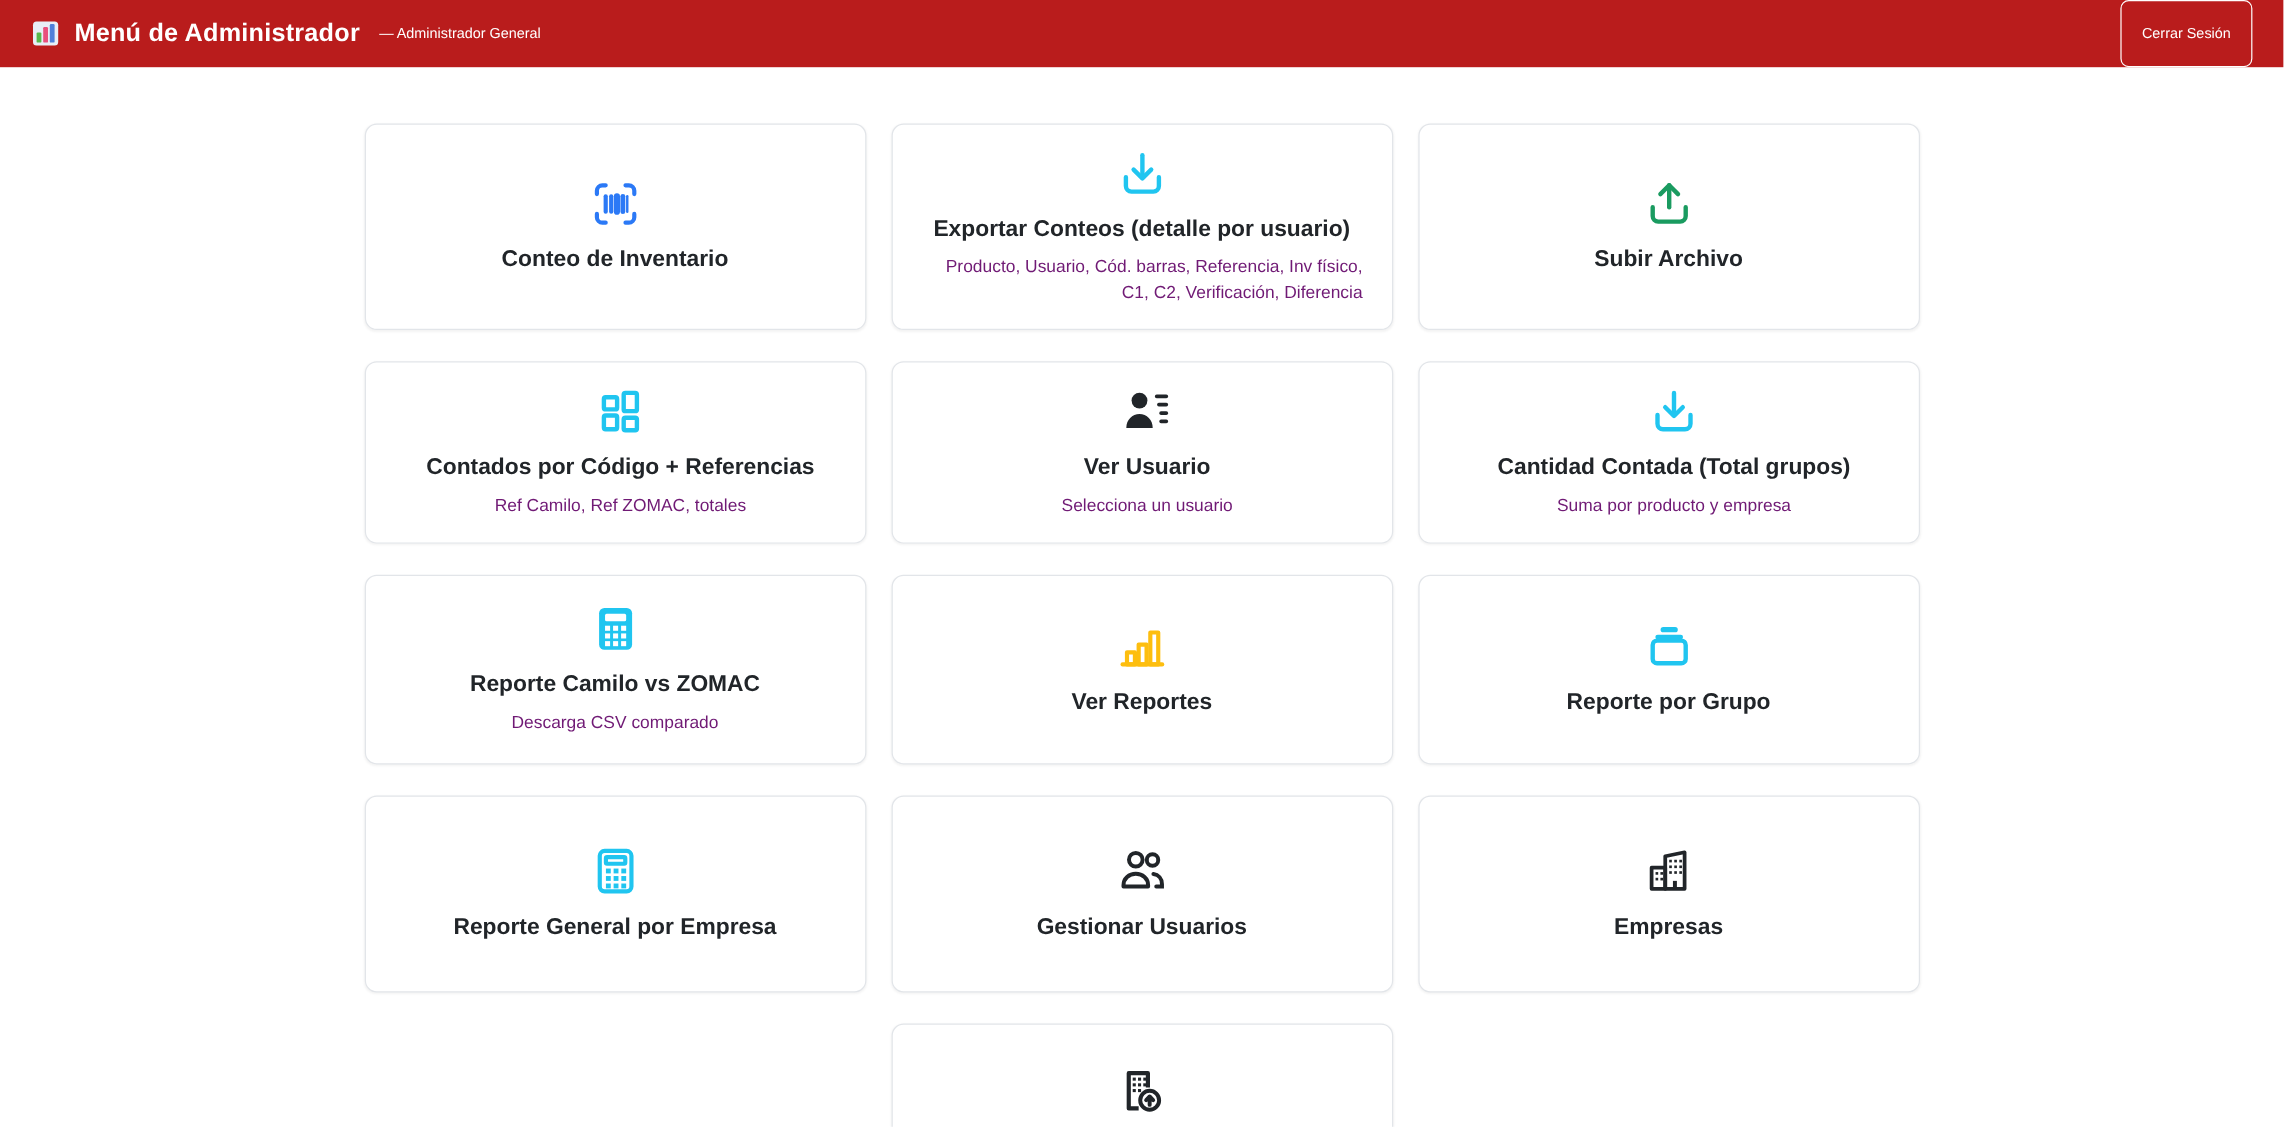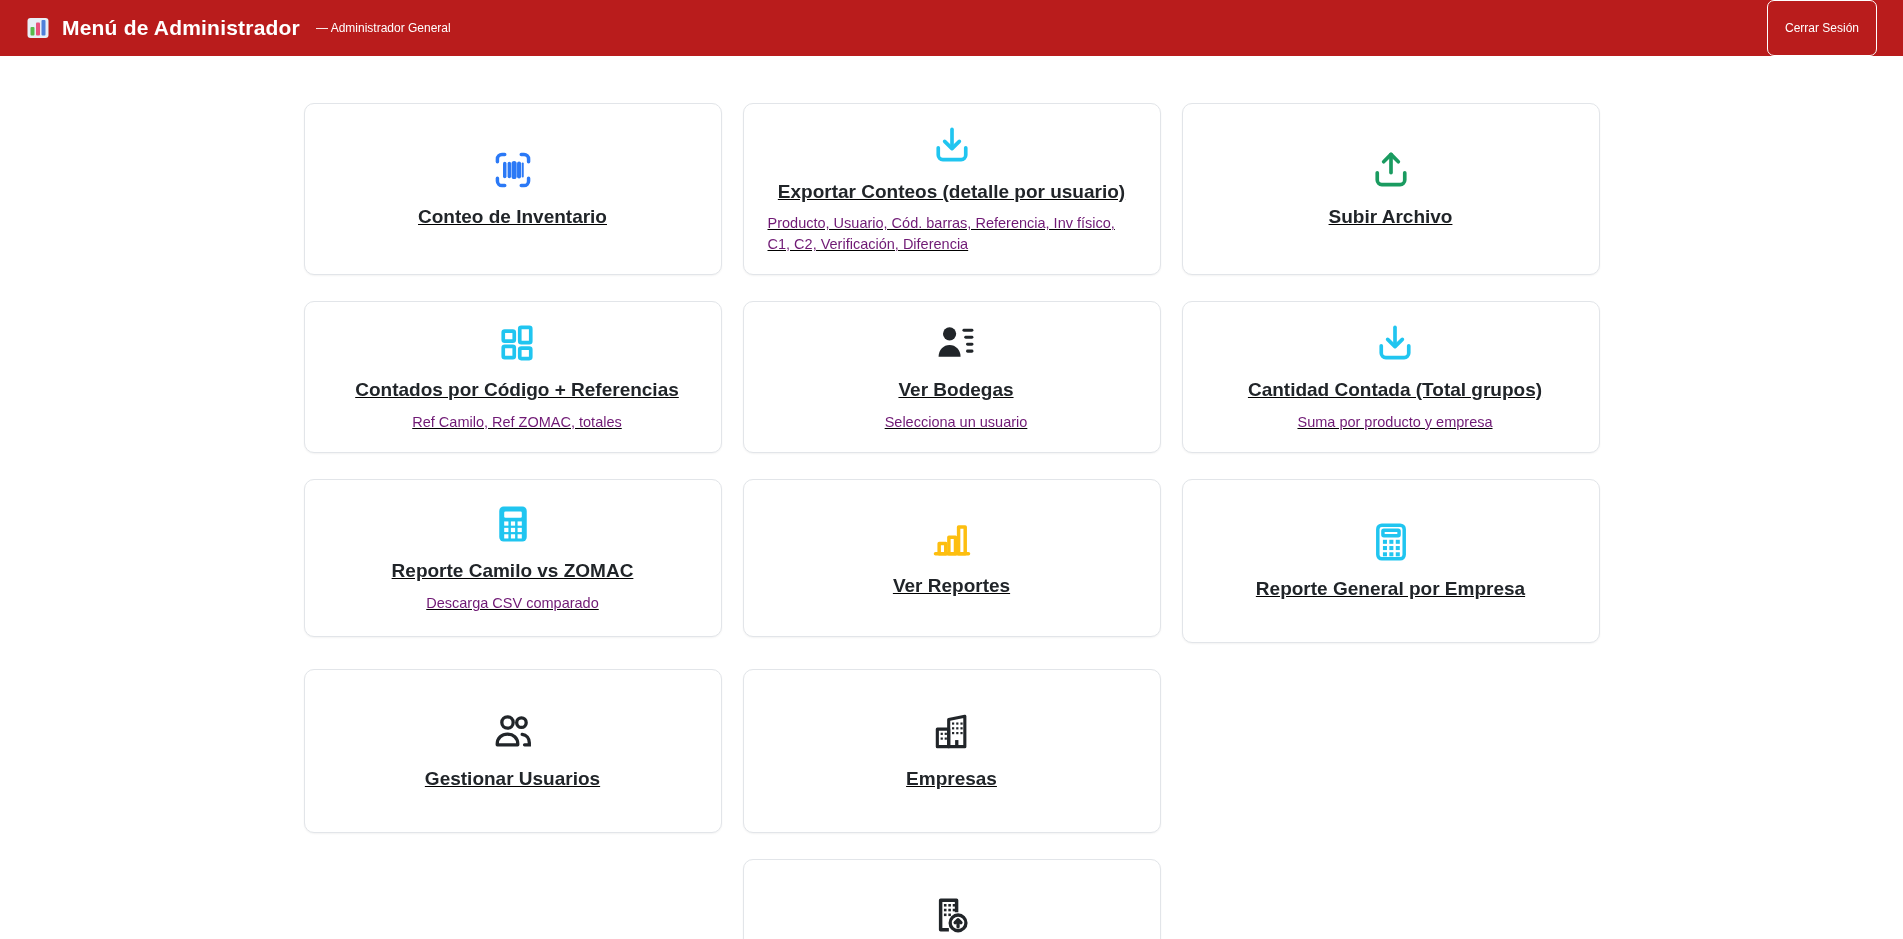--- a/index.html
+++ b/index.html
@@ -16,22 +16,22 @@
   .spacer { flex: 1; }
   .logout-btn { background: transparent; color: #fff; border: 1.5px solid #ffffff;
     border-radius: 7px; padding: 20px 17px; font-size: 12px; cursor: pointer;
     font-family: "Liberation Sans", sans-serif; }
 
   
   .grid { width: 1296px; margin: 47px auto 0 auto; display: grid;
     grid-template-columns: repeat(3, 1fr); column-gap: 21px; row-gap: 26px; }
   .card { background: #fff; border: 1px solid #e2e5e9; border-radius: 10px;
     box-shadow: 0 1px 2px rgba(0,0,0,.05); display: flex; flex-direction: column;
-    align-items: center; justify-content: center; text-align: left;
-    padding: 14px 24px; cursor: pointer; text-decoration: underline; }
+    align-items: center; justify-content: center; text-align: right;
+    padding: 14px 24px; cursor: pointer; }
   .h-r1 { height: 172px; }
   .h-r2 { height: 152px; padding-left: 33px; }
   .h-r3 { height: 158px; }
   .h-r4 { height: 164px; }
   .h-r5 { height: 150px; grid-column: 2; }
   .card-icon { display: inline-flex; width: 44px; height: 44px; margin-bottom: 13px; }
   .card-icon svg { width: 100%; height: 100%; }
   .card-title { font-size: 19px; font-weight: 700; color: #212529; line-height: 1.3; }
   .card-sub { margin-top: 9px; font-size: 14.5px; color: #701a75; line-height: 1.45;
     max-width: 372px; }
@@ -115,21 +115,21 @@
     <span class="card-icon" style="color: rgb(33, 37, 41);">
       <svg viewBox="0 0 24 24" fill="currentColor">
         <circle cx="8.5" cy="7" r="3.6"></circle>
         <path d="M2.5 19.5 c0 -3.8 2.7 -6.4 6 -6.4 s6 2.6 6 6.4 z"></path>
         <rect x="15.5" y="4.2" width="6" height="1.7" rx="0.8"></rect>
         <rect x="16.5" y="8" width="5" height="1.7" rx="0.8"></rect>
         <rect x="17.5" y="11.8" width="4" height="1.7" rx="0.8"></rect>
         <rect x="17.5" y="15.6" width="4" height="1.7" rx="0.8"></rect>
       </svg>
     </span>
-    <div class="card-title">Ver Bodegas</div>
+    <div class="card-title">Ver Usuario</div>
     <div class="card-sub">Selecciona un usuario</div>
   </div>
 
   <div class="card h-r2">
     <span class="card-icon" style="color: rgb(32, 197, 240);">
       <svg viewBox="0 0 24 24" fill="none" stroke="currentColor" stroke-width="2" stroke-linecap="round" stroke-linejoin="round">
         <path d="M12 3.5 v10"></path>
         <path d="M8 10 l4 4 l4 -4"></path>
         <path d="M4.5 13.5 v4 a2.5 2.5 0 0 0 2.5 2.5 h10 a2.5 2.5 0 0 0 2.5 -2.5 v-4"></path>
       </svg>
@@ -165,20 +165,30 @@
       <svg viewBox="0 0 24 24" fill="none" stroke="currentColor" stroke-width="1.9" stroke-linecap="round" stroke-linejoin="round">
         <path d="M3 20 h18"></path>
         <rect x="5" y="14.5" width="3.6" height="5.5"></rect>
         <rect x="10.3" y="11" width="3.6" height="9"></rect>
         <rect x="15.6" y="5.5" width="3.6" height="14.5"></rect>
       </svg>
     </span>
     <div class="card-title">Ver Reportes</div>
   </div>
 
+  <div class="card h-r3">
+    <span class="card-icon" style="color: rgb(32, 197, 240);">
+      <svg viewBox="0 0 24 24" fill="none" stroke="currentColor" stroke-linecap="round" stroke-linejoin="round">
+        <path d="M9.3 4.2 h5.4" stroke-width="2.4"></path>
+        <path d="M6.8 7.6 h10.4" stroke-width="2.2"></path>
+        <rect x="4.5" y="9.2" width="15" height="10.3" rx="2" stroke-width="2"></rect>
+      </svg>
+    </span>
+    <div class="card-title">Reporte por Grupo</div>
+  </div>
 
   <div class="card h-r4">
     <span class="card-icon" style="color: rgb(32, 197, 240);">
       <svg viewBox="0 0 24 24" fill="none" stroke="currentColor" stroke-width="1.9" stroke-linejoin="round">
         <rect x="4.8" y="2.8" width="14.4" height="18.4" rx="2.2"></rect>
         <rect x="7.6" y="5.6" width="8.8" height="3" rx="0.5"></rect>
         <g fill="currentColor" stroke="none">
           <rect x="7.6" y="10.8" width="2.2" height="2.2"></rect>
             <rect x="11.1" y="10.8" width="2.2" height="2.2"></rect>
             <rect x="14.6" y="10.8" width="2.2" height="2.2"></rect>

